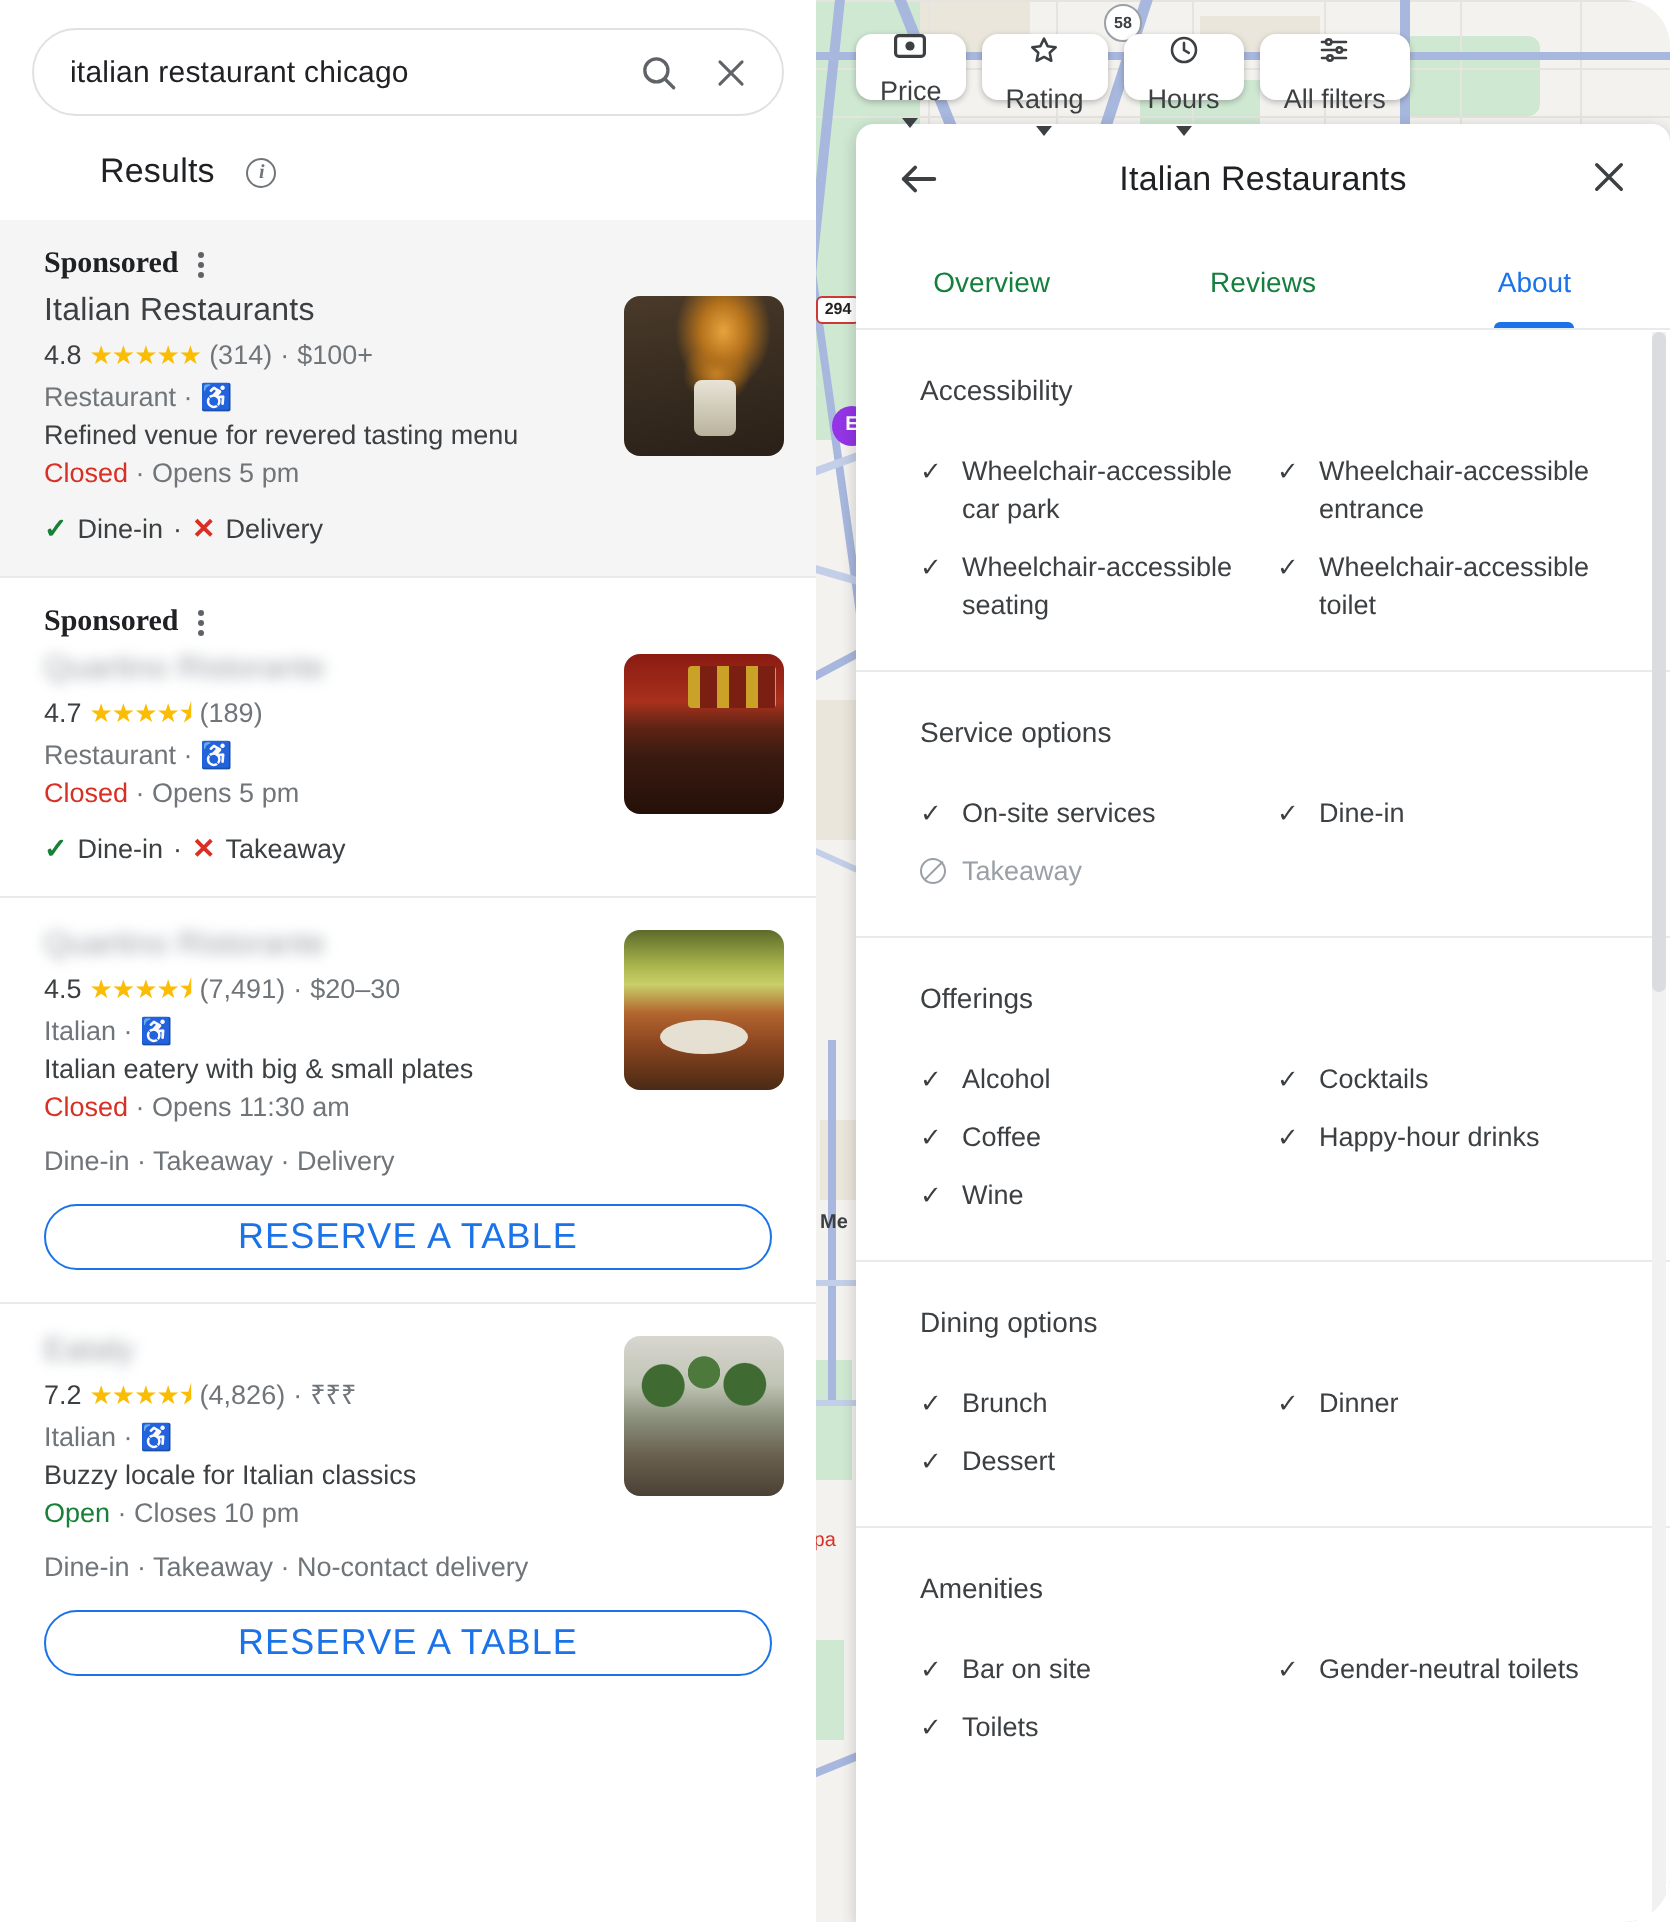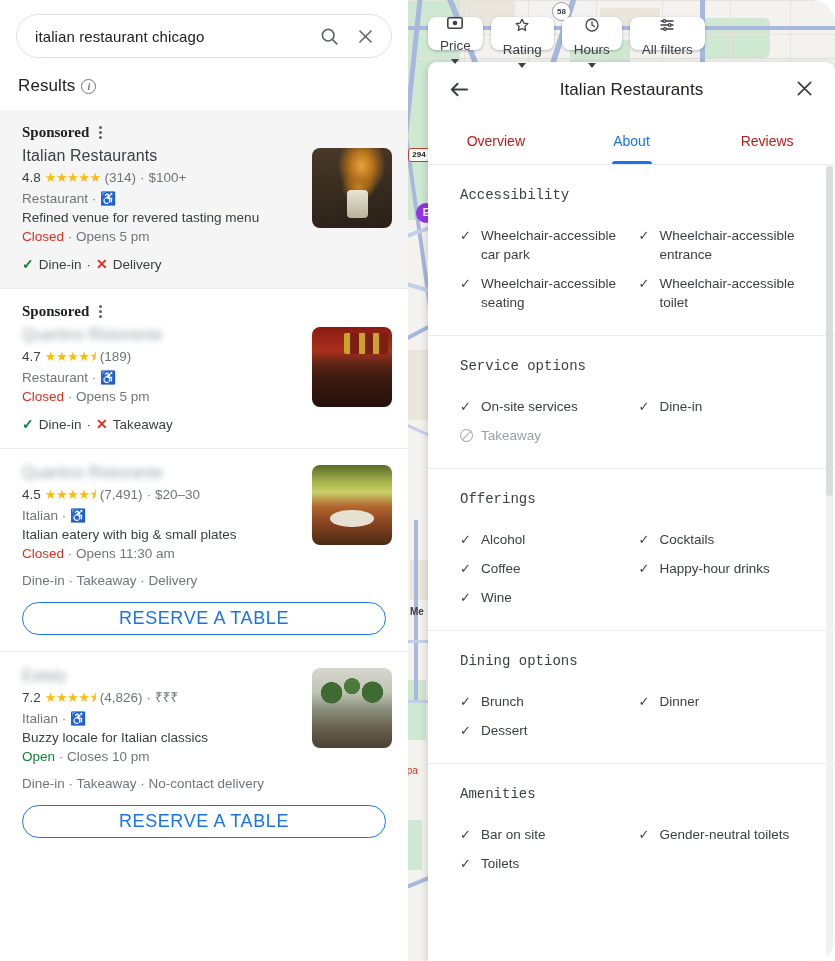--- a/index.html
+++ b/index.html
@@ -59,22 +59,23 @@
     background: #fff; padding: 0 8px 0 18px;
   }
   .search-text {
     flex: 1; font-size: 15px; color: #202124; letter-spacing: .1px;
   }
   .icon-btn {
     width: 36px; height: 36px; display: flex; align-items: center;
     justify-content: center; border-radius: 50%; cursor: pointer;
   }
   .results-head {
-    display: flex; align-items: center; gap: 6px;
+    display: flex; align-items: center; gap: 16px;
     padding: 18px 16px 14px 18px;
+    margin-left: 32px;
   }
   .results-title {
     font-size: 17px; color: #202124; font-weight: 400; letter-spacing: .1px;
   }
   .info-circle {
     width: 15px; height: 15px; border-radius: 50%;
     border: 1.3px solid #70757a; color: #70757a; font-size: 10px;
     line-height: 13px; text-align: center; font-family: "Liberation Serif", serif;
     font-style: italic; font-weight: 700;
   }
@@ -156,36 +157,36 @@
     justify-content: center;
   }
   .dp-title {
     font-size: 17px; color: #202124; font-weight: 500; letter-spacing: .1px;
   }
   .dp-back { position: absolute; left: 20px; top: 16px; cursor: pointer; }
   .dp-close { position: absolute; right: 20px; top: 16px; cursor: pointer; }
   .tabs { display: flex; height: 46px; }
   .tab {
     flex: 1; display: flex; align-items: center; justify-content: center;
-    font-size: 14px; color: #b91c1c; cursor: pointer; position: relative;
+    font-size: 14px; color: #15803d; cursor: pointer; position: relative;
   }
   .tab.active { color: #1a73e8; font-weight: 400; }
   .tab.active::after {
     content: ""; position: absolute; bottom: 0; left: 50%;
     transform: translateX(-50%); width: 40px; height: 3px;
     background: #1a73e8; border-radius: 3px 3px 0 0;
   }
   .dp-scroll {
     height: 797px; overflow-y: hidden; position: relative;
     border-top: 1px solid #e8eaed;
   }
   .about-section { padding: 22px 0 18px 0; border-bottom: 1px solid #e8eaed; }
   .about-section:last-child { border-bottom: none; }
   .sec-title {
-    font-size: 14px; color: #3c4043; padding: 0 32px; margin-bottom: 18px; font-family: Liberation Mono, monospace;
+    font-size: 14px; color: #3c4043; padding: 0 32px; margin-bottom: 18px;
   }
   .attr-grid {
     display: grid; grid-template-columns: 1fr 1fr; column-gap: 14px;
     row-gap: 0px; padding: 0 32px;
   }
   .attr {
     display: flex; align-items: flex-start; gap: 8px;
     font-size: 13.5px; color: #3c4043; line-height: 19px;
     padding: 5px 0; min-height: 28px;
   }
@@ -453,22 +454,22 @@
       <div class="dp-title">Italian Restaurants</div>
       <div class="dp-close">
         <svg width="21" height="21" viewBox="0 0 24 24">
             <path d="M5 5l14 14M19 5L5 19" stroke="#3c4043" stroke-width="2" stroke-linecap="round"></path>
           </svg>
       </div>
     </div>
 
     <div class="tabs" id="detail-tabs">
         <div class="tab">Overview</div>
+        <div class="tab">Reviews</div>
         <div class="tab active">About</div>
-        <div class="tab">Reviews</div>
       </div>
 
     <div class="dp-scroll" id="about-sections">
         <div class="about-section">
           <div class="sec-title">Accessibility</div>
           <div class="attr-grid">
             <div class="attr">
               <span class="ck">✓</span>
               <span>Wheelchair-accessible car park</span>
             </div>

